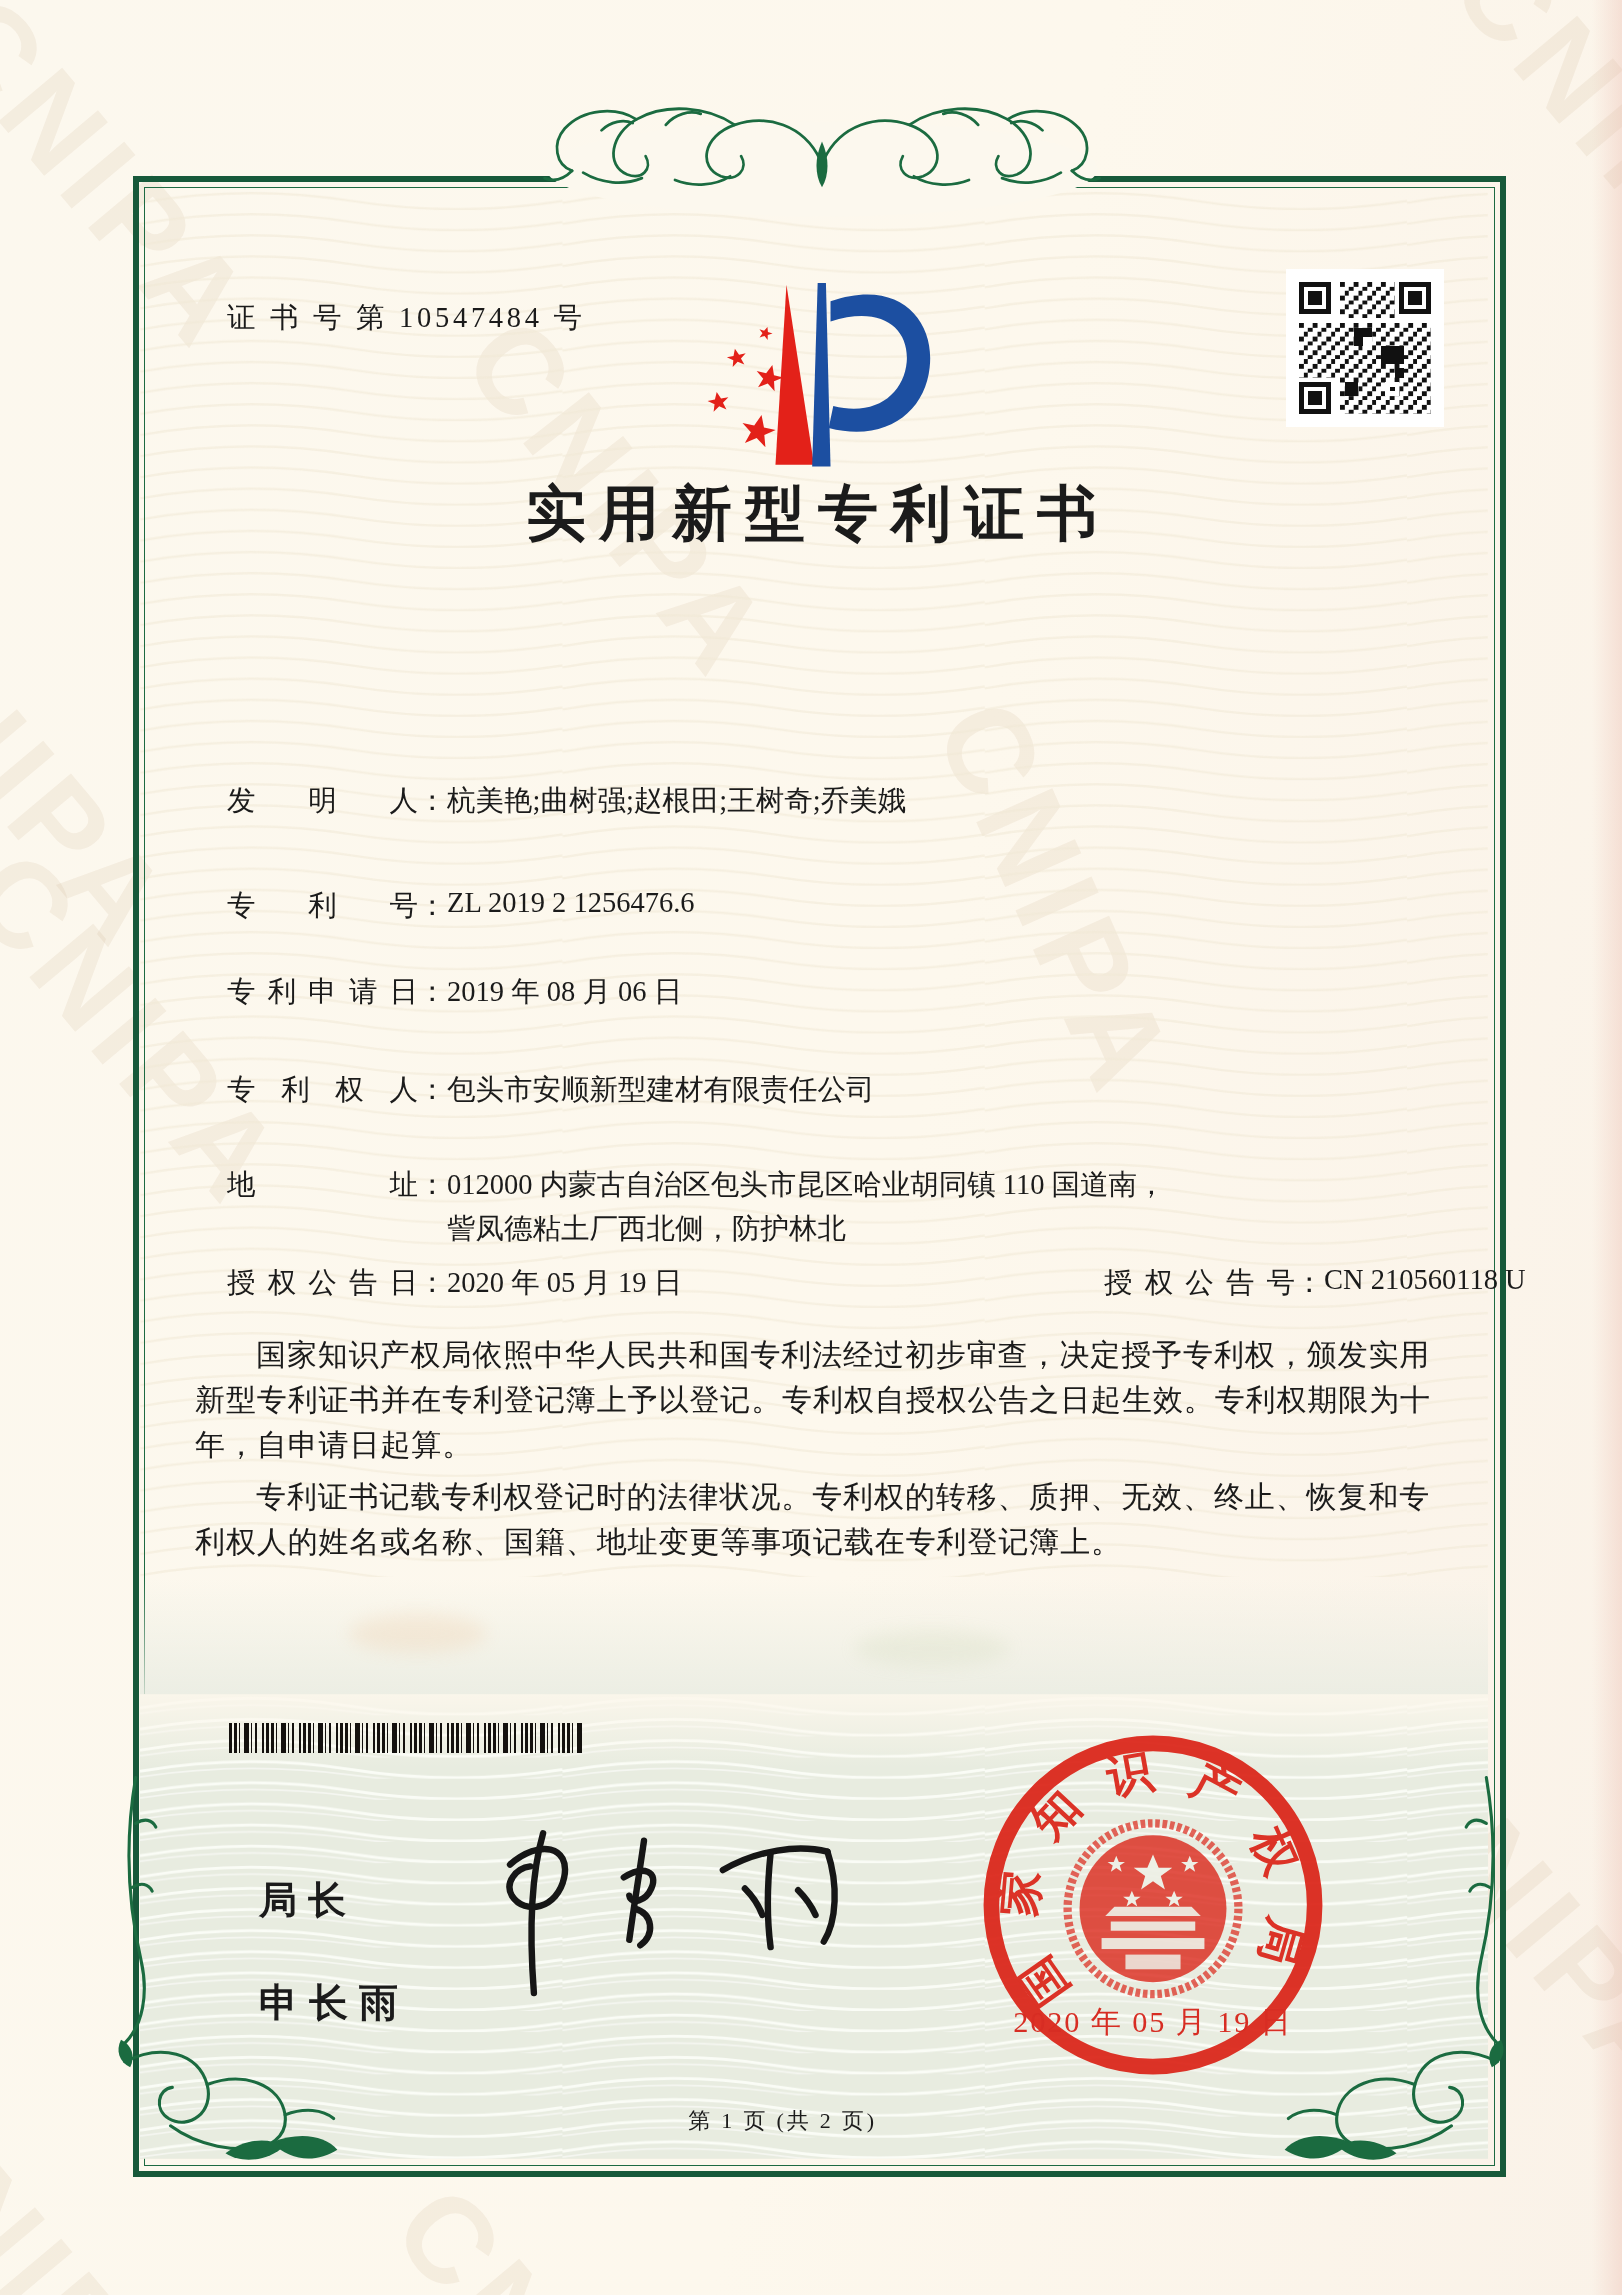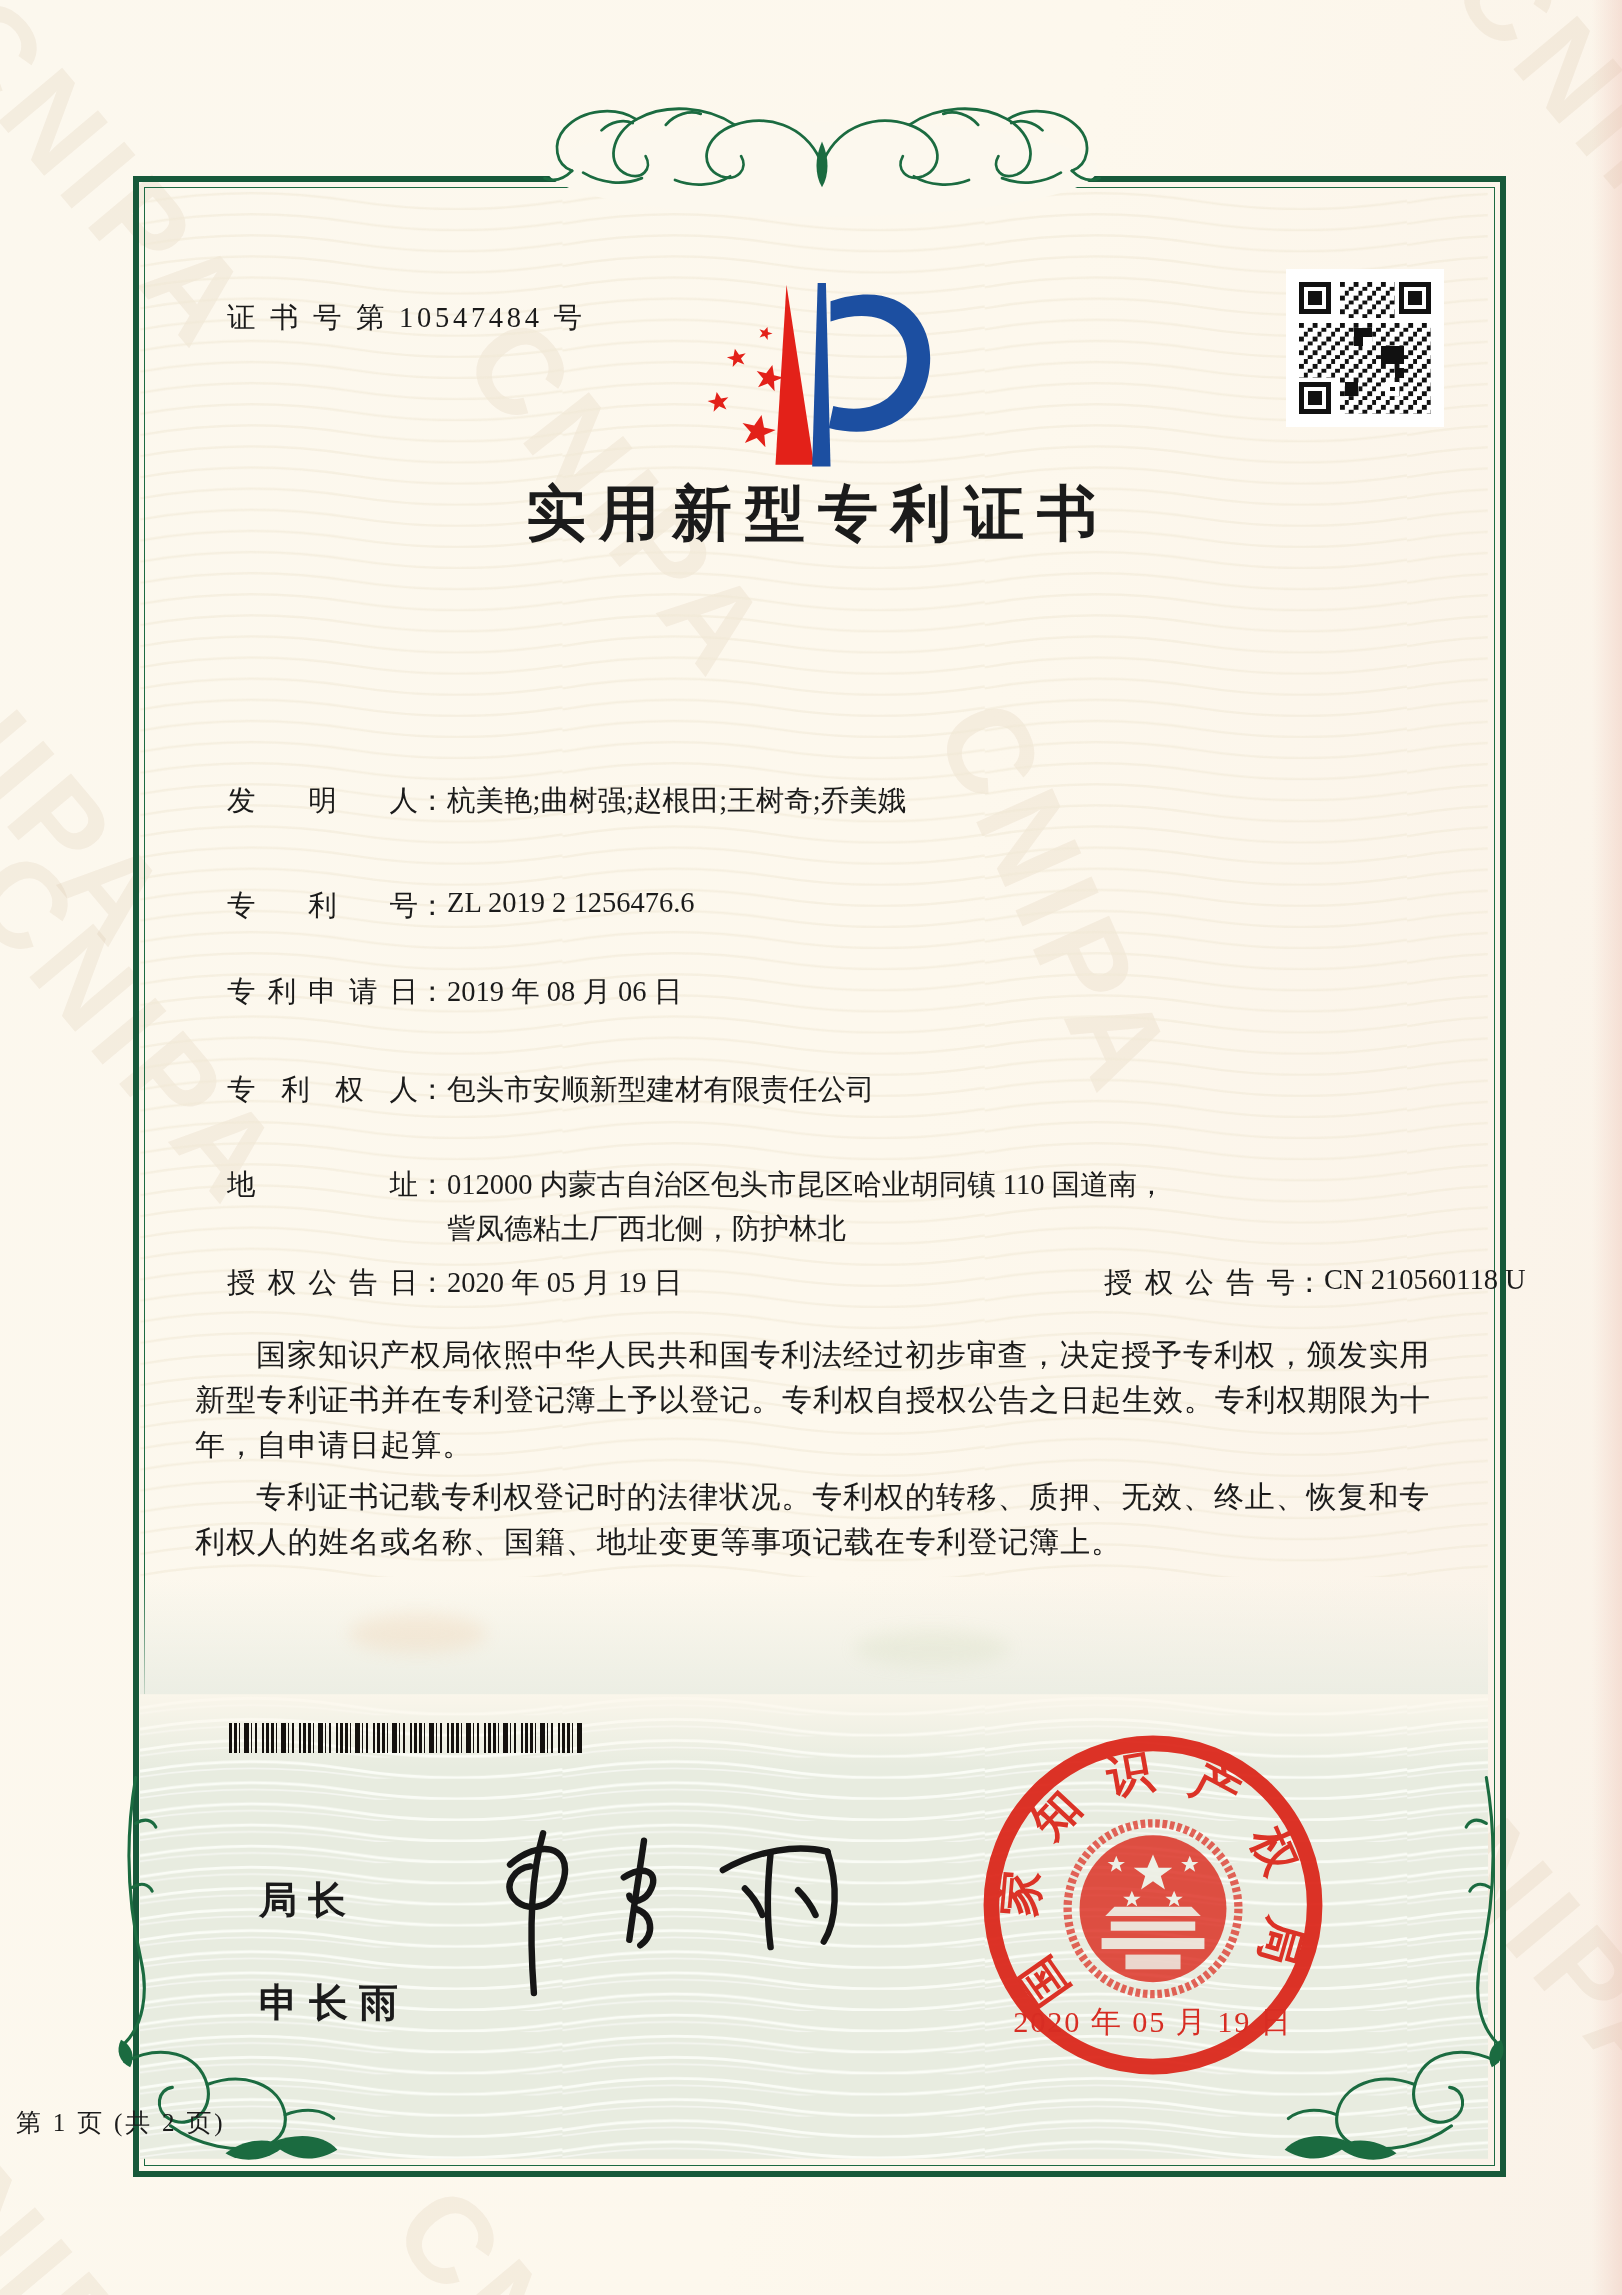--- a/index.html
+++ b/index.html
@@ -54,21 +54,21 @@
       #14110e 14.7px 20px,rgba(0,0,0,0) 20px 22px,
       #14110e 22px 23px,rgba(0,0,0,0) 23px 26px,
       #14110e 26px 28.5px,rgba(0,0,0,0) 28.5px 33px,
       #14110e 33px 35px,rgba(0,0,0,0) 35px 37px);}
   .director-title{position:absolute;left:259px;top:1875px;font-size:38px;font-weight:bold;
     letter-spacing:11px;z-index:2;font-family:"Liberation Sans","DejaVu Sans",sans-serif;}
   .director-name{position:absolute;left:259px;top:1976px;font-size:39px;font-weight:bold;
     letter-spacing:11px;z-index:2;font-family:"Liberation Sans","DejaVu Sans",sans-serif;}
   .signature{position:absolute;left:455px;top:1800px;z-index:3;}
   .seal{position:absolute;left:973px;top:1725px;z-index:3;}
-  .footer-page{position:absolute;left:16px;width:1561px;top:2106px;text-align:left;font-size:25px;
+  .footer-page{position:absolute;left:2px;width:1561px;top:2106px;text-align:center;font-size:22px;
     letter-spacing:2.8px;z-index:2;}
   .note-box{position:absolute;left:617px;top:2195px;width:312px;height:59px;background:#fffefa;
     text-align:center;line-height:59px;font-size:30px;letter-spacing:3.7px;z-index:2;}
   .ornament{position:absolute;z-index:2;pointer-events:none;}
 </style>
 </head>
 <body>
 
 <div class="page">
 

